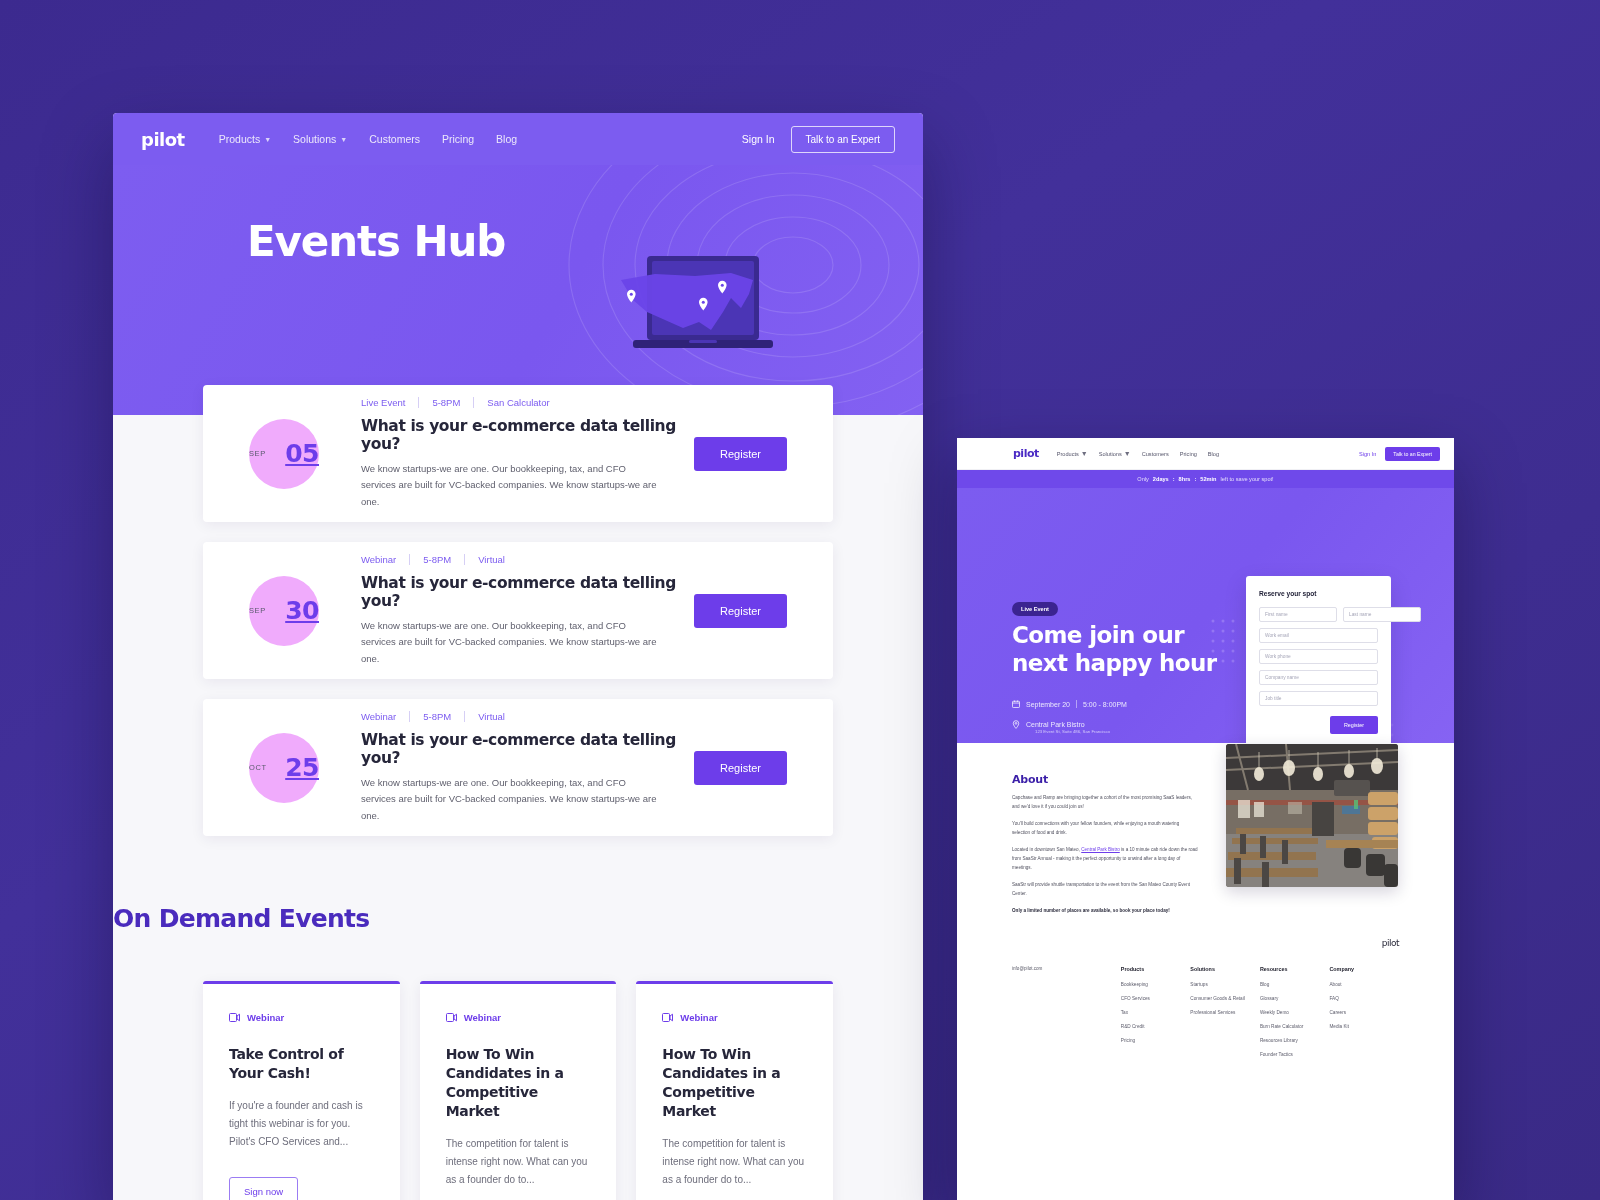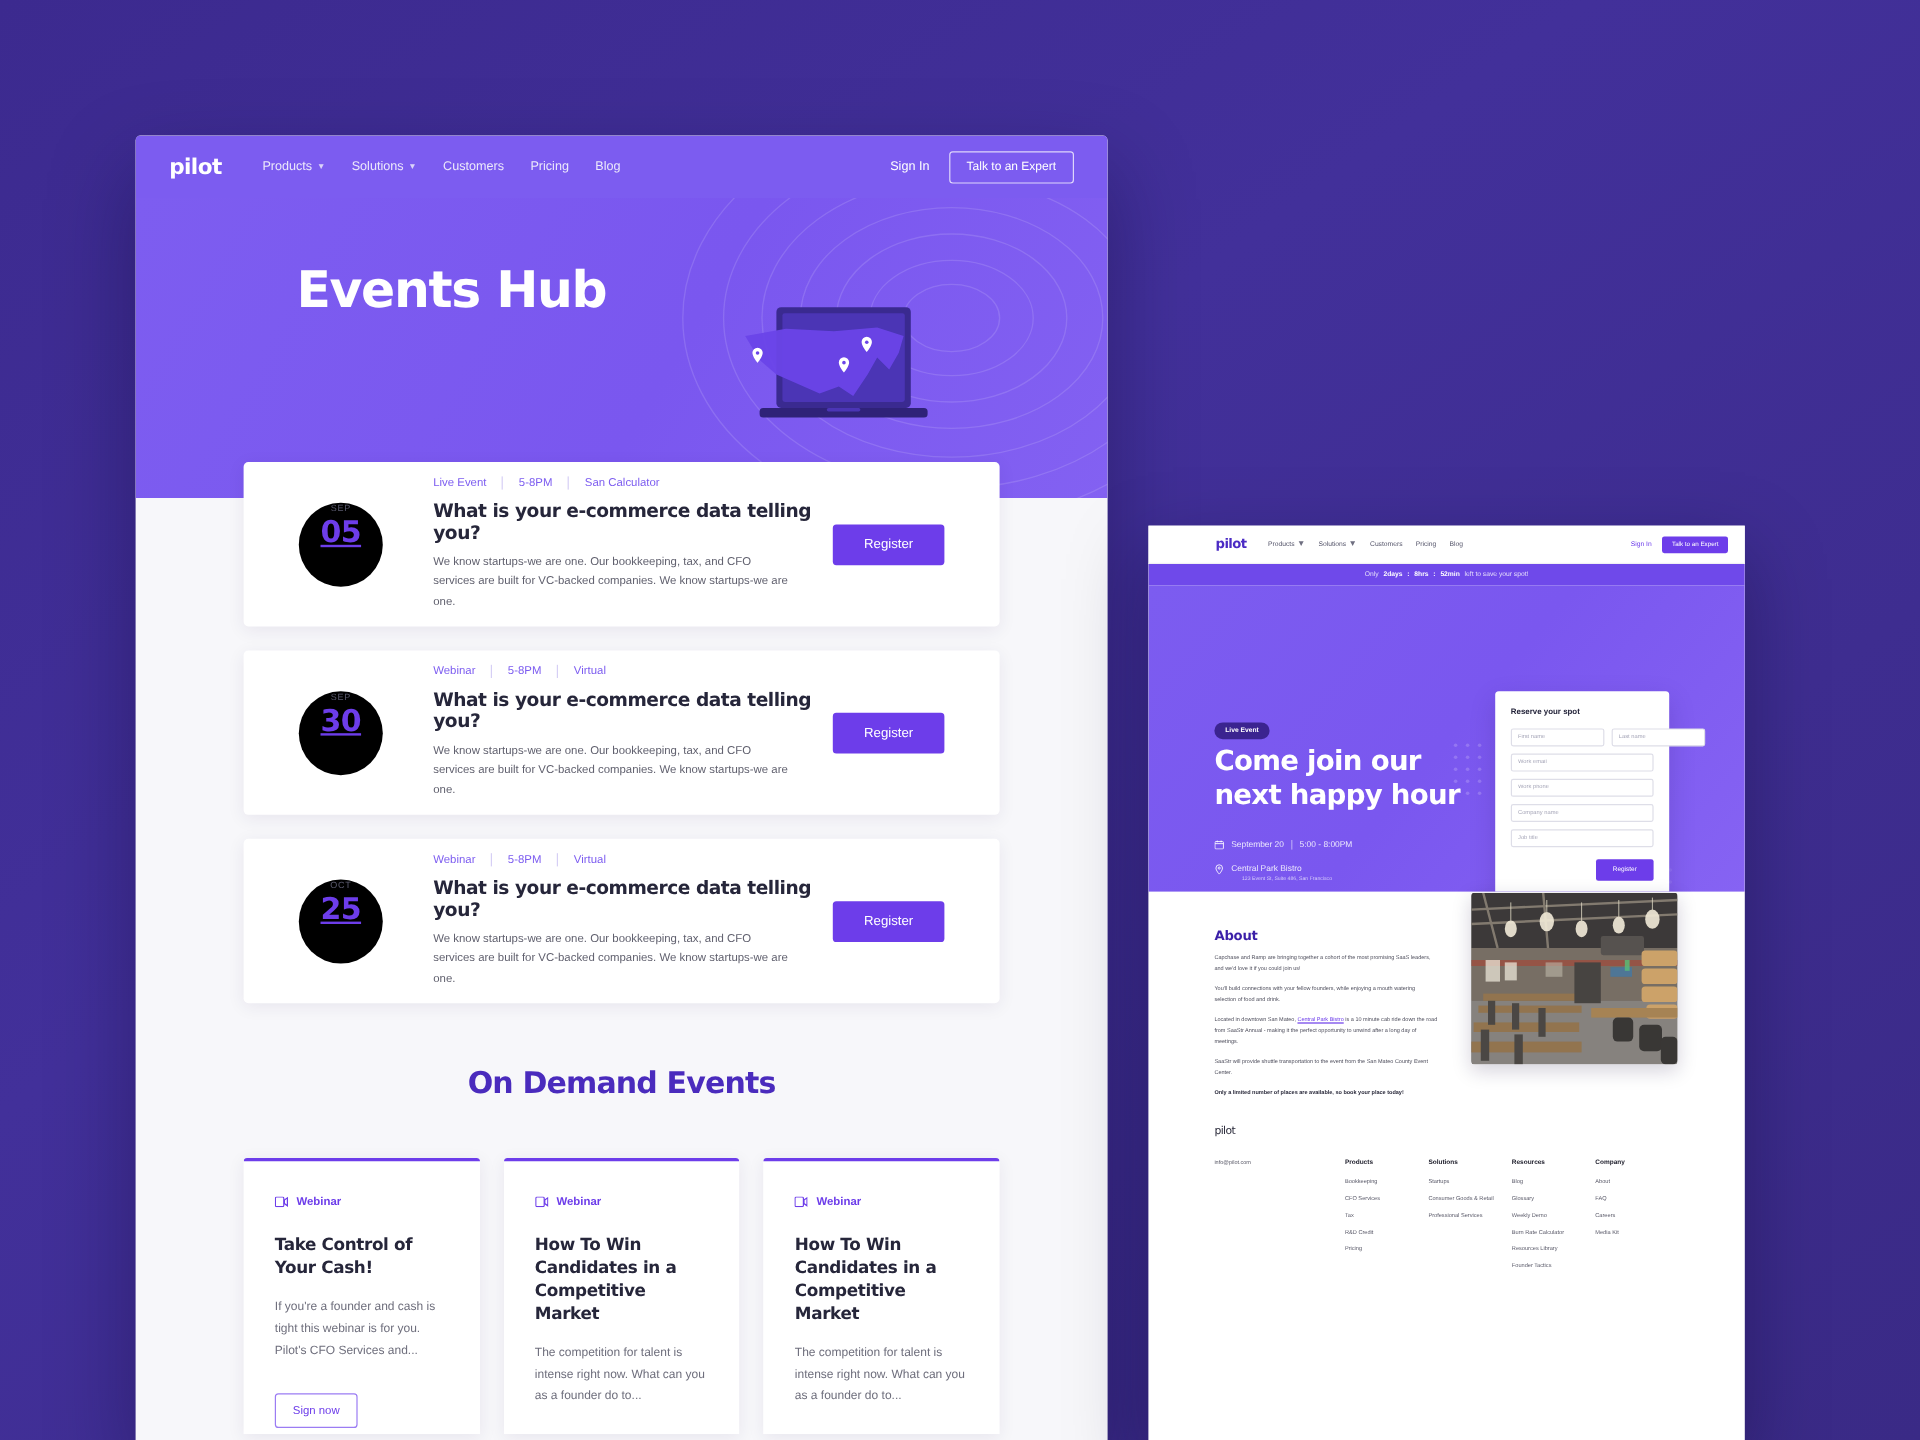--- a/index.html
+++ b/index.html
@@ -10,21 +10,21 @@
     position: relative;
   }
   .bg {
     position: absolute; inset: 0;
     background: linear-gradient(145deg, #3c2a8f 0%, #42309a 40%, #3a2a86 100%);
   }
 
   
   .logo {
     font-family: "DejaVu Sans", sans-serif;
-    font-weight: 600; letter-spacing: -0.5px; color: #fff;
+    font-weight: 600; letter-spacing: -0.5px; color: #fff; text-align: right;
   }
   .nav-link { color: #ece8fb; }
 
   
   .panelA {
     position: absolute; left: 113px; top: 113px;
     width: 810px; height: 1090px;
     background: #f7f7fa;
     border-radius: 4px 4px 0 0;
     overflow: hidden;
@@ -70,41 +70,41 @@
   
   .a-cards { padding: 0 90px; margin-top: -30px; position: relative; z-index: 3; }
   .ev-card {
     background: #fff; border-radius: 4px; height: 137px;
     display: flex; align-items: center; padding: 0 46px 0 46px;
     box-shadow: 0 3px 14px rgba(40,20,90,.07);
     margin-bottom: 20px;
   }
   .ev-date {
     width: 70px; height: 70px; border-radius: 50%;
-    background: #000000; flex: 0 0 70px;
-    display: flex; flex-direction: column; align-items: center; justify-content: flex-start;
+    background: #f0abfc; flex: 0 0 70px;
+    display: flex; flex-direction: row; align-items: center; justify-content: space-between;
   }
   .ev-mon { font-size: 7.5px; color: #5a5a6e; letter-spacing: .6px; margin-bottom: 1px; }
   .ev-day { font-size: 25px; font-weight: 700; color: #6d3dea; font-family: "DejaVu Sans", sans-serif; letter-spacing: -0.5px; text-decoration: underline; }
   .ev-body { flex: 1; padding-left: 42px; }
   .ev-meta { font-size: 9.5px; color: #7c5cf0; display: flex; align-items: center; gap: 0; margin-bottom: 9px; }
   .ev-meta span { padding-right: 13px; }
   .ev-meta .divider { width: 1px; height: 11px; background: #d6cff5; margin-right: 13px; }
   .ev-h { font-size: 15.5px; font-weight: 700; color: #26263a; letter-spacing: -0.4px; font-family: "DejaVu Sans", sans-serif; }
   .ev-p { font-size: 9.5px; color: #60606e; line-height: 1.75; margin-top: 8px; max-width: 300px; }
   .btn-register {
     background: #6d3dea; color: #fff; border: none; border-radius: 3px;
     font-size: 11px; padding: 11px 26px; cursor: pointer;
     font-family: "Liberation Sans", sans-serif;
   }
 
   
   .ondemand-title {
-    text-align: center; color: #4a2bbd; font-size: 25px; font-weight: 700;
-    letter-spacing: -0.7px; margin-top: 52px; font-family: "DejaVu Sans", sans-serif;
+    text-align: left; color: #4a2bbd; font-size: 25px; font-weight: 700;
+    letter-spacing: -0.7px; margin-top: 68px; font-family: "DejaVu Sans", sans-serif;
   }
   .od-cards { display: flex; gap: 20px; padding: 0 90px; margin-top: 48px; }
   .od-card {
     flex: 1; background: #fff; border-top: 3px solid #6d3dea;
     border-radius: 3px 3px 0 0; padding: 28px 26px 0 26px; min-height: 230px;
     box-shadow: 0 3px 14px rgba(40,20,90,.07);
   }
   .od-tag { display: flex; align-items: center; gap: 7px; font-size: 9.5px; color: #6d3dea; font-weight: 600; }
   .od-h { font-size: 14px; font-weight: 700; color: #26263a; margin-top: 22px; line-height: 1.35; letter-spacing: -0.3px; font-family: "DejaVu Sans", sans-serif; }
   .od-p { font-size: 10px; color: #6e6e7c; line-height: 1.8; margin-top: 14px; }

